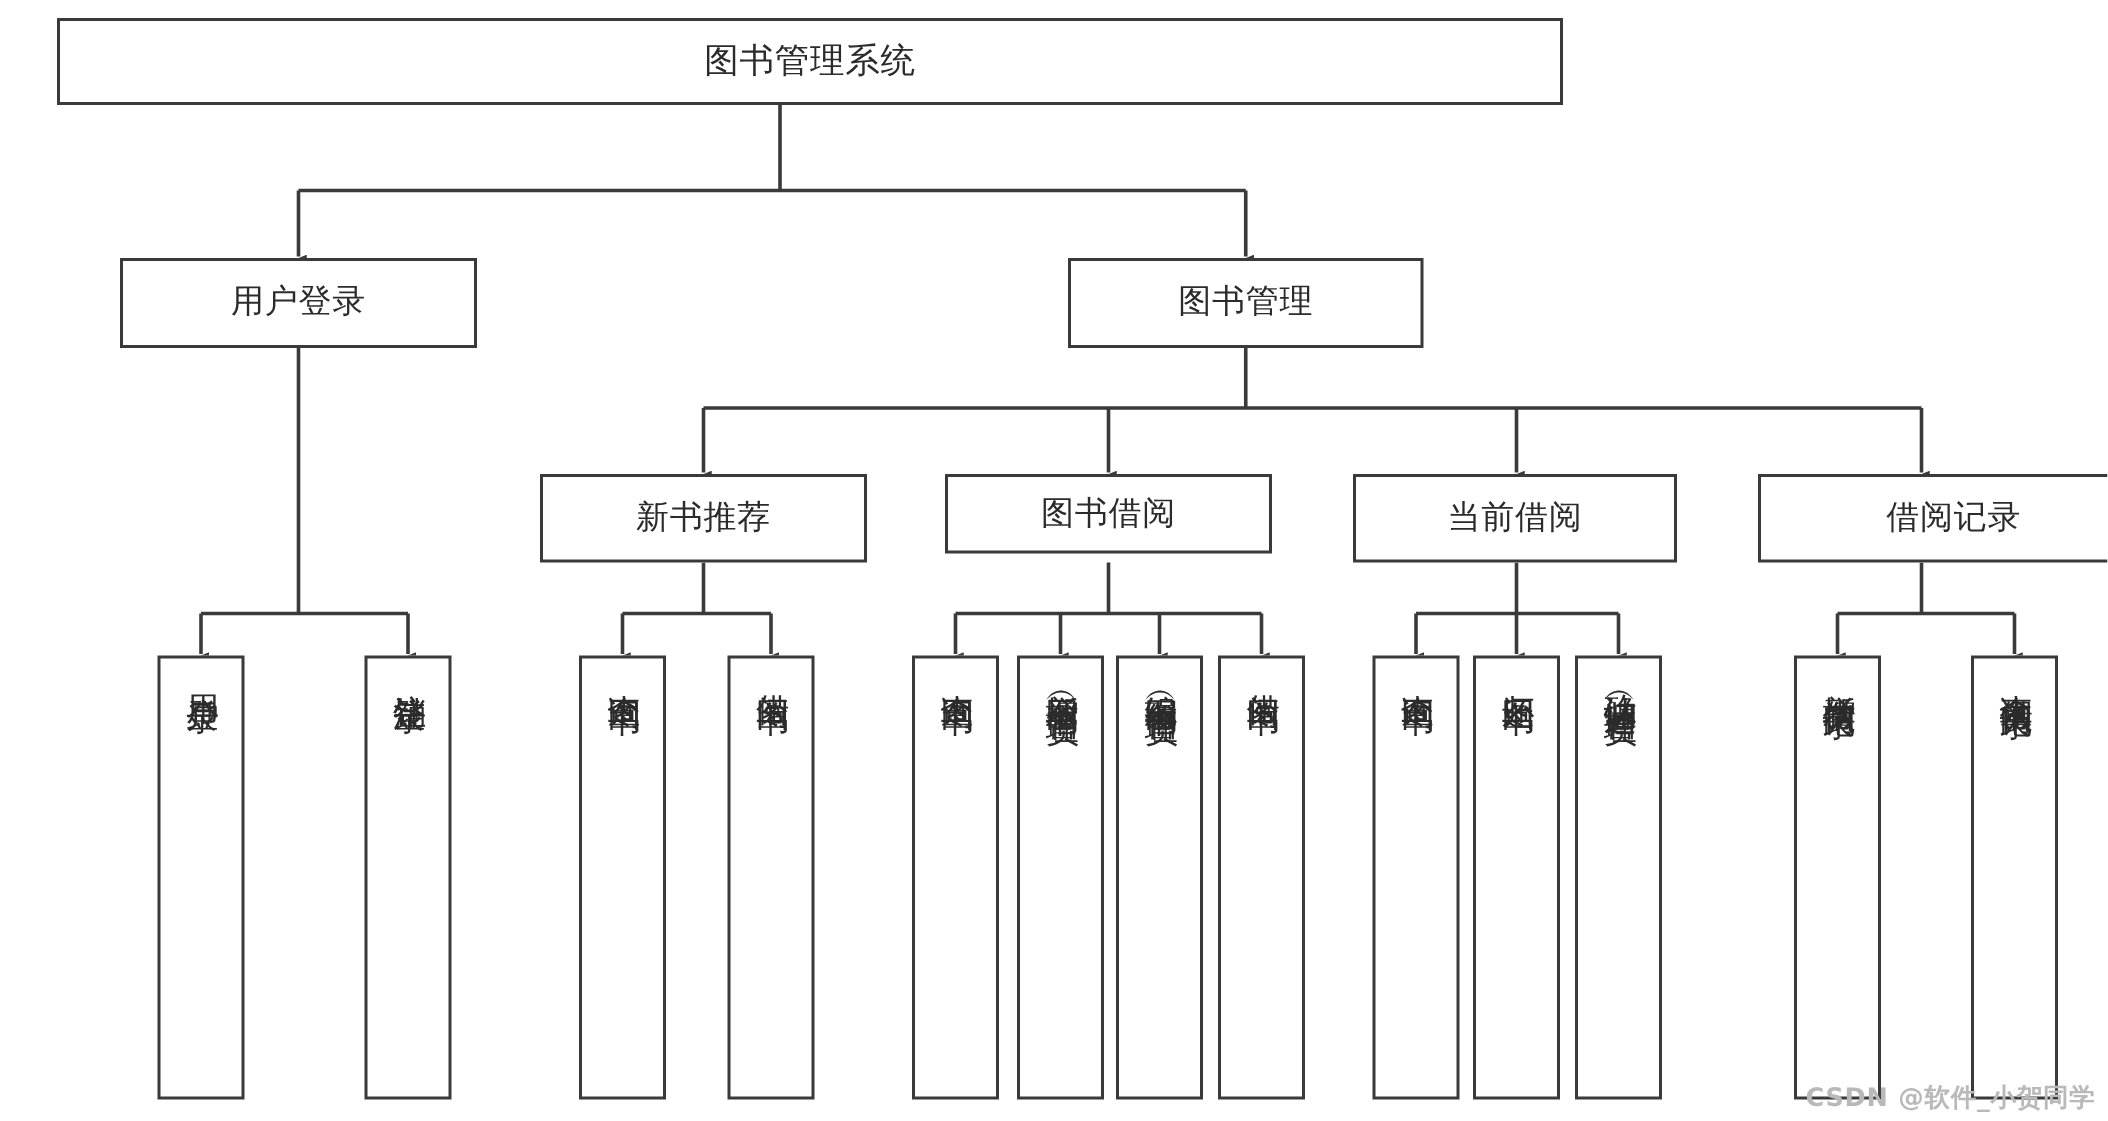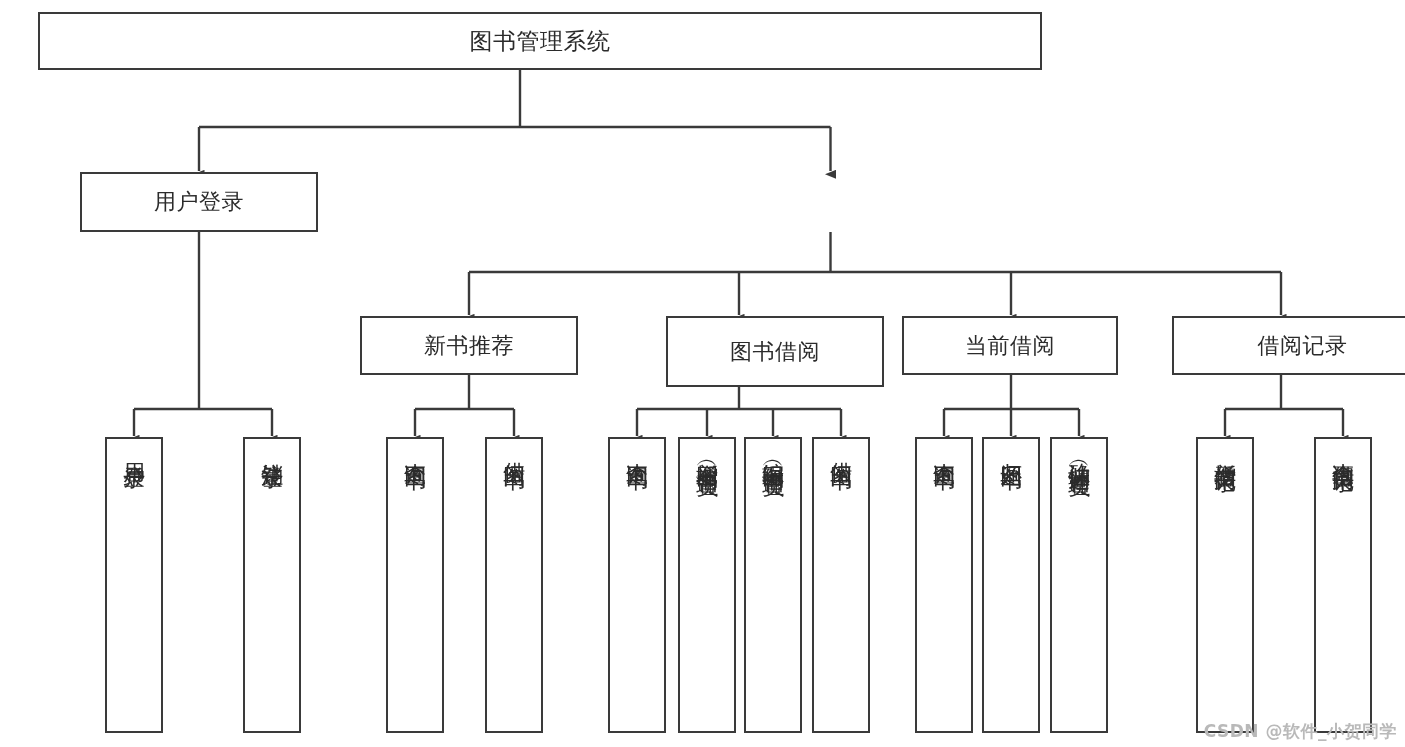--- a/index.html
+++ b/index.html
@@ -114,25 +114,28 @@
       </g>
   </svg>
 
   <div class="node root" style="left: 18px; top: 12px; width: 1004px; height: 58px; margin-left: 20px;">
     <span class="label">图书管理系统</span>
   </div>
 
   <div class="node" style="left: 80px; top: 172px; width: 238px; height: 60px;">
     <span class="label">用户登录</span>
   </div>
+  <div class="node" style="left: 712px; top: 172px; width: 237px; height: 60px;">
+    <span class="label">图书管理</span>
+  </div>
 
   <div class="node" style="left: 360px; top: 316px; width: 218px; height: 59px;">
     <span class="label">新书推荐</span>
   </div>
-  <div class="node" style="left: 666px; top: 316px; width: 218px; height: 71px; text-align: center;">
+  <div class="node" style="left: 630px; top: 316px; width: 218px; height: 53px; text-align: center;">
     <span class="label">图书借阅</span>
   </div>
   <div class="node" style="left: 902px; top: 316px; width: 216px; height: 59px;">
     <span class="label">当前借阅</span>
   </div>
   <div class="node" style="left: 1172px; top: 316px; width: 261px; height: 59px;">
     <span class="label">借阅记录</span>
   </div>
 
   <div class="node vertical" style="left: 105px; top: 437px; width: 58px; height: 296px;">

